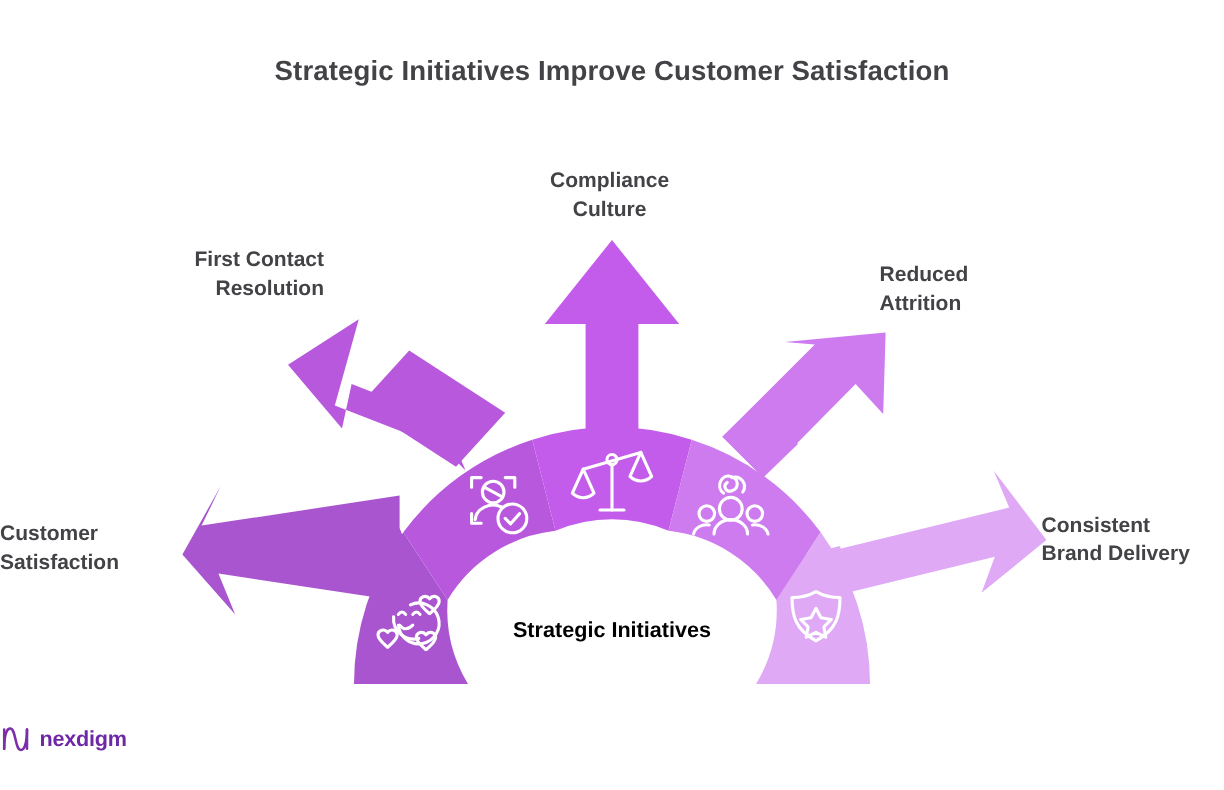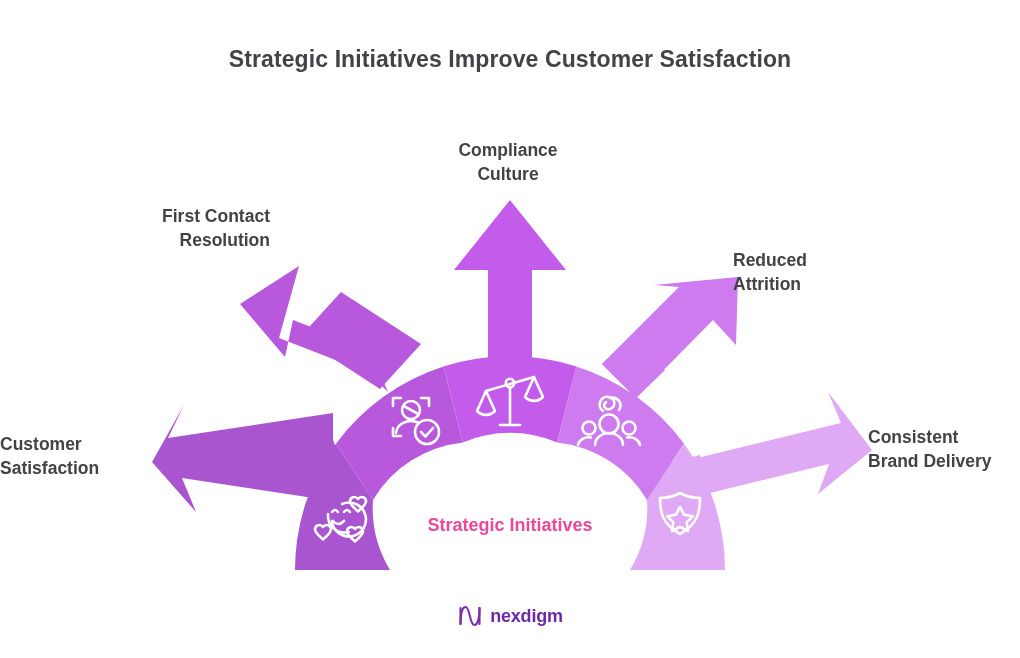--- a/index.html
+++ b/index.html
@@ -57,21 +57,20 @@
     left: 64px;
     top: 205px;
     width: 206px;
     text-align: right;
   }
   .label-reduced {
     left: 733px;
     top: 217px;
     width: 200px;
     text-align: left;
-    margin-top: 32px;
   }
   .label-customer-sat {
     left: 0px;
     top: 433px;
     width: 128px;
     text-align: left;
   }
   .label-consistent {
     left: 868px;
     top: 426px;
@@ -79,30 +78,29 @@
     text-align: left;
   }
   .center-label {
     position: absolute;
     left: 390px;
     top: 515px;
     width: 240px;
     text-align: center;
     font-size: 18px;
     font-weight: bold;
-    color: #ec4899;
+    color: #000000;
   }
   .brand {
     position: absolute;
     left: 0;
     top: 604px;
     width: 1020px;
     display: flex;
     align-items: center;
-    justify-content: center;
     gap: 7px;
   }
   .brand-name {
     font-size: 18px;
     font-weight: bold;
     color: #6d28a8;
     letter-spacing: -0.2px;
   }
 </style>
 </head>

